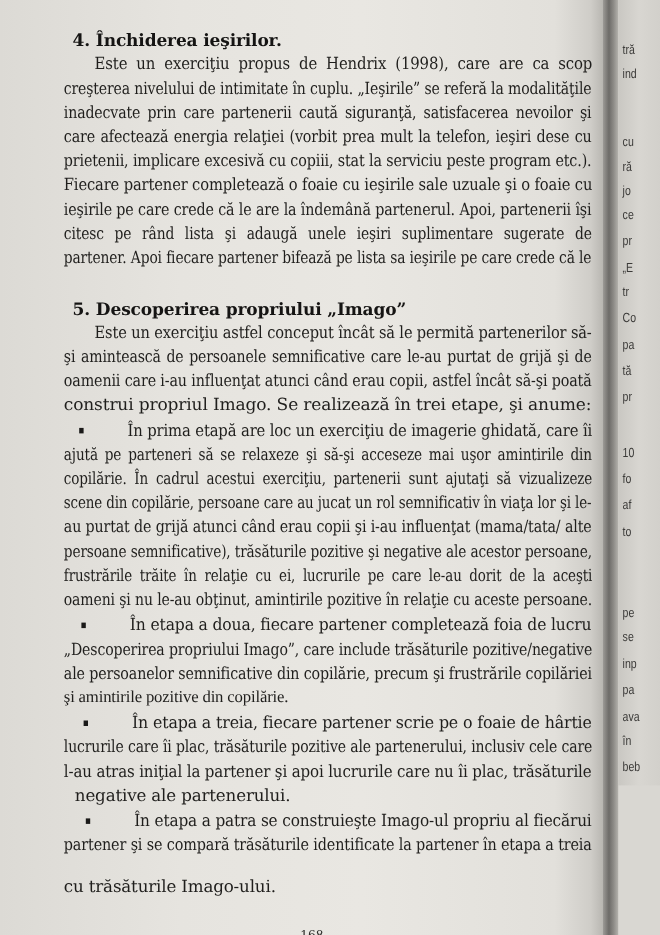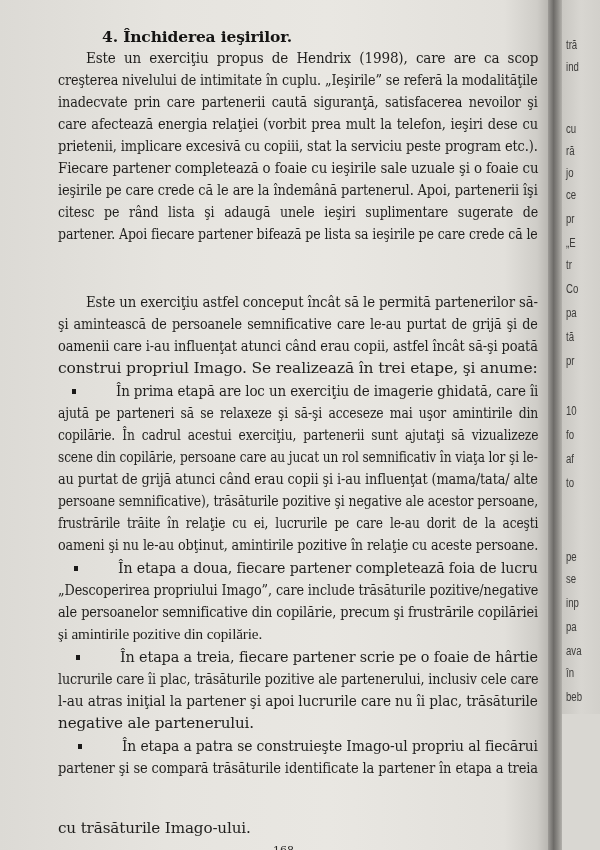--- a/index.html
+++ b/index.html
@@ -63,21 +63,20 @@
       white-space: nowrap;
       font-size: 15.2px;
       line-height: 20px;
       color: #1f1e1c;
       letter-spacing: -0.15px;
     }
     .heading {
       font-weight: bold;
       font-size: 15.5px;
       color: #151413;
-      margin-left: 36px;
     }
     .bullet {
       position: absolute;
       width: 4px;
       height: 5px;
       background: #1a1918;
     }
     .page-number {
       position: absolute;
       left: 273px;
@@ -96,20 +95,21 @@
     <div class="line" style="left: 86px; top: 48px; word-spacing: 4.5px; transform-origin: left top; transform: scaleX(0.891519);">Este un exerciţiu propus de Hendrix (1998), care are ca scop</div>
     <div class="line" style="left: 58px; top: 70px; transform-origin: left top; transform: scaleX(0.84063);">creşterea nivelului de intimitate în cuplu. „Ieşirile” se referă la modalităţile</div>
     <div class="line" style="left: 58px; top: 92px; word-spacing: 3px; transform-origin: left top; transform: scaleX(0.846561);">inadecvate prin care partenerii caută siguranţă, satisfacerea nevoilor şi</div>
     <div class="line" style="left: 58px; top: 114px; word-spacing: 1px; transform-origin: left top; transform: scaleX(0.857143);">care afectează energia relaţiei (vorbit prea mult la telefon, ieşiri dese cu</div>
     <div class="line" style="left: 58px; top: 136px; transform-origin: left top; transform: scaleX(0.855615);">prietenii, implicare excesivă cu copiii, stat la serviciu peste program etc.).</div>
     <div class="line" style="left: 58px; top: 158px; transform-origin: left top; transform: scaleX(0.880734);">Fiecare partener completează o foaie cu ieşirile  sale uzuale şi o foaie cu</div>
     <div class="line" style="left: 58px; top: 180px; transform-origin: left top; transform: scaleX(0.854093);">ieşirile pe care crede că le are la îndemână partenerul. Apoi, partenerii îşi</div>
     <div class="line" style="left: 58px; top: 202px; word-spacing: 7px; transform-origin: left top; transform: scaleX(0.83045);">citesc pe rând lista şi adaugă unele ieşiri suplimentare sugerate de</div>
     <div class="line" style="left: 58px; top: 224px; transform-origin: left top; transform: scaleX(0.827586);">partener. Apoi fiecare partener bifează pe lista sa ieşirile pe care crede că le</div>
 
+    <div class="line heading" style="left:66px; top:271px;">5. Descoperirea propriului „Imago”</div>
     <div class="line" style="left: 86px; top: 292px; transform-origin: left top; transform: scaleX(0.874275);">Este un exerciţiu astfel conceput încât să le permită partenerilor să-</div>
     <div class="line" style="left: 58px; top: 314px; word-spacing: 1.5px; transform-origin: left top; transform: scaleX(0.842105);">şi amintească de persoanele semnificative care le-au purtat de grijă şi de</div>
     <div class="line" style="left: 58px; top: 336px; transform-origin: left top; transform: scaleX(0.855615);">oamenii care i-au influenţat atunci când erau copii, astfel încât să-şi poată</div>
     <div class="line" style="left: 58px; top: 358px; transform-origin: left top; transform: scaleX(1.02128);">construi propriul Imago. Se realizează în trei etape, şi anume:</div>
 
     <div class="bullet" style="left:72px; top:389px;"></div>
     <div class="line" style="left: 116px; top: 381px; transform-origin: left top; transform: scaleX(0.886555);">În prima etapă are loc un exerciţiu de imagerie ghidată, care îi</div>
     <div class="line" style="left: 58px; top: 403px; word-spacing: 3px; transform-origin: left top; transform: scaleX(0.816327);">ajută pe parteneri să se relaxeze şi să-şi acceseze mai uşor amintirile din</div>
     <div class="line" style="left: 58px; top: 425px; word-spacing: 4px; transform-origin: left top; transform: scaleX(0.809444);">copilărie. În cadrul acestui exerciţiu, partenerii sunt ajutaţi să vizualizeze</div>
     <div class="line" style="left: 58px; top: 447px; transform-origin: left top; transform: scaleX(0.80402);">scene din copilărie, persoane care au jucat un rol semnificativ în viaţa lor şi le-</div>
@@ -121,26 +121,26 @@
     <div class="bullet" style="left:74px; top:566px;"></div>
     <div class="line" style="left: 118px; top: 558px; transform-origin: left top; transform: scaleX(0.933333);">În etapa a doua, fiecare partener completează foia de lucru</div>
     <div class="line" style="left: 58px; top: 580px; transform-origin: left top; transform: scaleX(0.843585);">„Descoperirea propriului Imago”, care include trăsăturile pozitive/negative</div>
     <div class="line" style="left: 58px; top: 602px; transform-origin: left top; transform: scaleX(0.852575);">ale persoanelor semnificative din copilărie, precum  şi  frustrările copilăriei</div>
     <div class="line" style="left:58px; top:624px;font-family:Liberation Serif, serif;">şi amintirile pozitive din copilărie.</div>
 
     <div class="bullet" style="left:76px; top:655px;"></div>
     <div class="line" style="left: 120px; top: 647px; transform-origin: left top; transform: scaleX(0.947846);">În etapa a treia, fiecare partener scrie pe o foaie de hârtie</div>
     <div class="line" style="left: 58px; top: 669px; transform-origin: left top; transform: scaleX(0.839161);">lucrurile care îi plac, trăsăturile pozitive ale partenerului, inclusiv cele care</div>
     <div class="line" style="left: 58px; top: 691px; transform-origin: left top; transform: scaleX(0.900563);">l-au atras iniţial la partener şi apoi lucrurile  care nu îi plac, trăsăturile</div>
-    <div class="line" style="left:58px; top:713px;text-align:right;">negative ale partenerului.</div>
+    <div class="line" style="left:68px; top:713px;text-align:right;">negative ale partenerului.</div>
 
     <div class="bullet" style="left:78px; top:744px;"></div>
     <div class="line" style="left: 122px; top: 736px; transform-origin: left top; transform: scaleX(0.9163);">În etapa a patra se construieşte Imago-ul propriu al fiecărui</div>
     <div class="line" style="left: 58px; top: 758px; transform-origin: left top; transform: scaleX(0.860215);">partener şi se compară trăsăturile identificate la partener în etapa a treia</div>
-    <div class="line" style="left:58px; top:818px;text-align:right;">cu trăsăturile Imago-ului.</div>
+    <div class="line" style="left:58px; top:796px;text-align:right;">cu trăsăturile Imago-ului.</div>
 
     <div class="page-number">168</div>
   </div>
 </div>
 
 <div class="gutter"></div>
 
 <div class="next-page">
   <div class="next-line" style="top:38px;">tră</div>
   <div class="next-line" style="top:60px;">ind</div>

